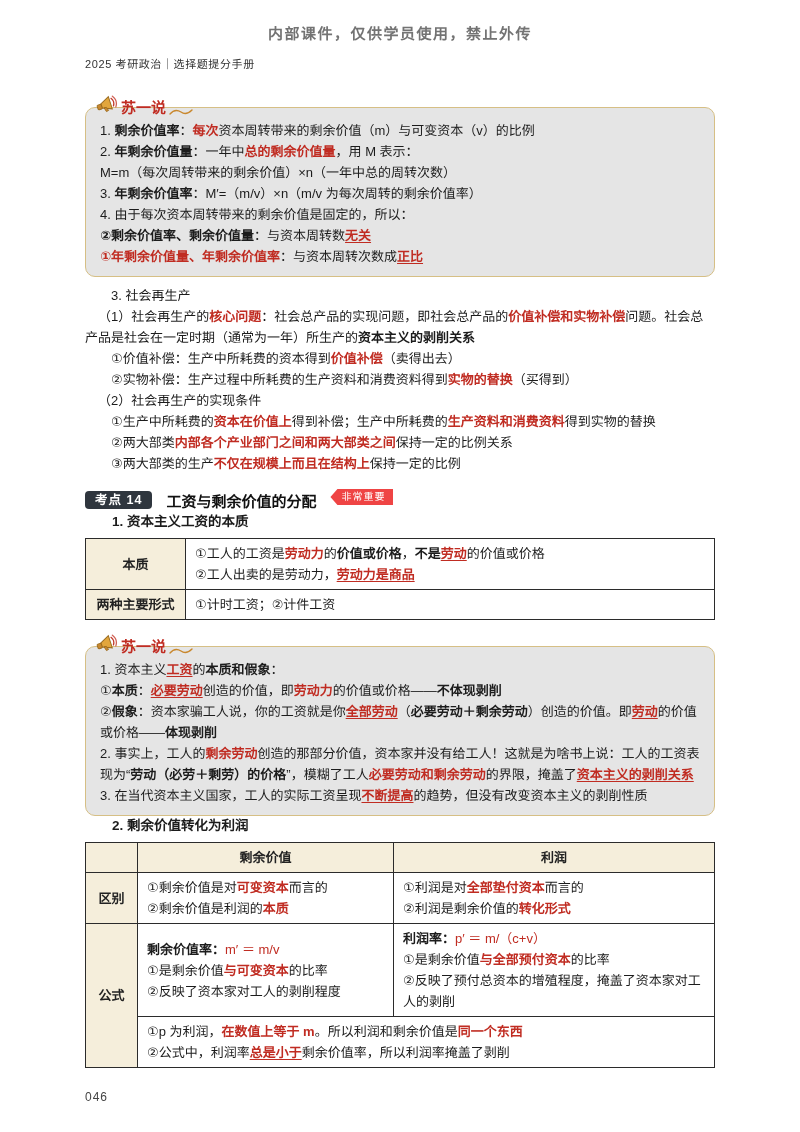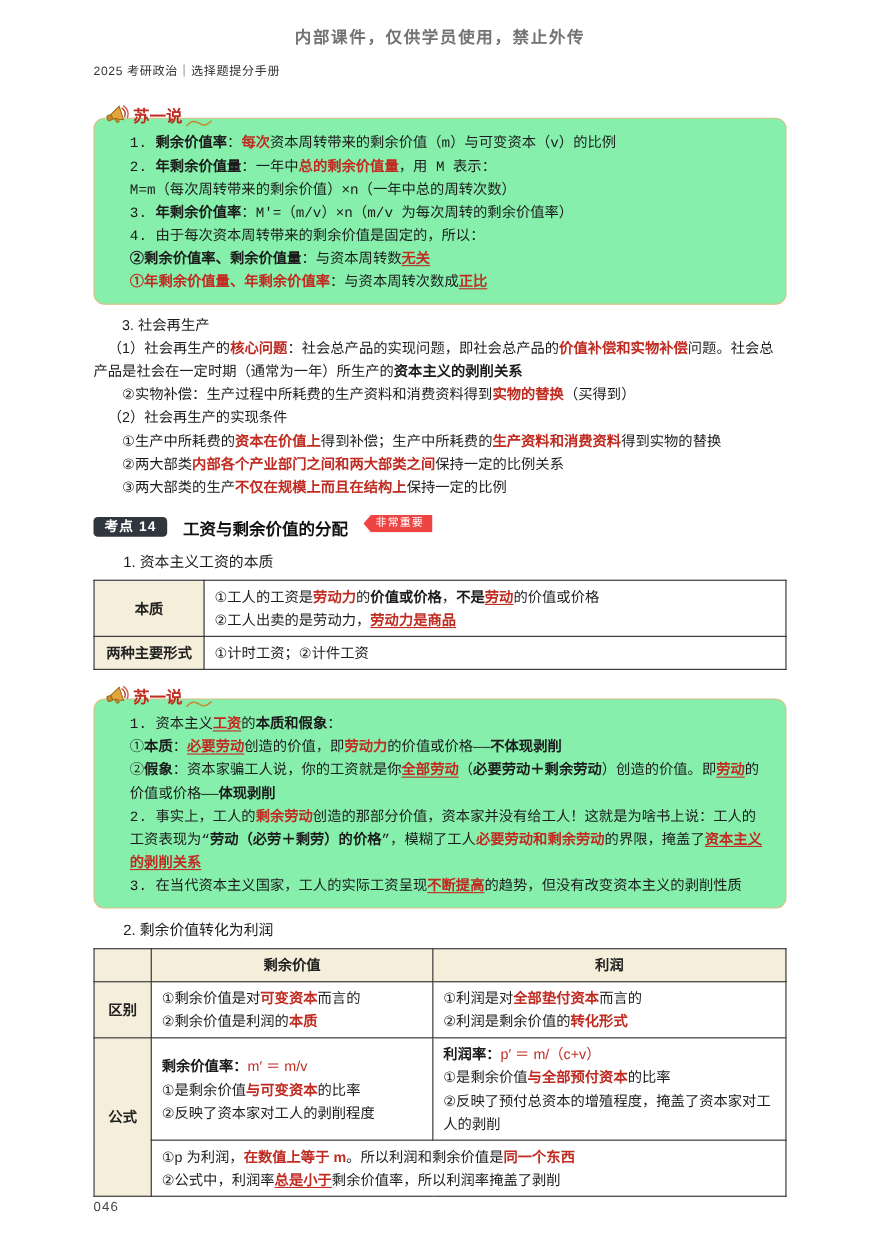--- a/index.html
+++ b/index.html
@@ -13,25 +13,24 @@
   }
   .page { position:absolute; inset:0; padding:22px 85px 0 85px; }
 
   .notice { text-align:center; font-weight:bold; font-size:15px; letter-spacing:1.5px; color:#737373; }
   .subtitle { margin-top:12px; font-size:11px; color:#333; letter-spacing:.6px; }
 
   
   .callout {
     position:relative;
     margin-top:36px;
-    background:#86efac;
+    background:#e5e5e5;
     border:1.2px solid #d6bf85;
     border-radius:10px;
-    padding:12px 14px 9px 32px;
-    font-family:Liberation Mono, monospace;
+    padding:12px 14px 9px 14px;
   }
   .callout-label { position:absolute; top:-15px; left:8px; display:flex; align-items:flex-end; gap:3px; }
   .callout-label .txt { color:#c02c22; font-weight:bold; font-size:15px; line-height:1; padding-bottom:2px; }
   .callout p { font-size:13px; line-height:21px; }
 
   
   .r  { color:#c02c22; }
   .b  { font-weight:bold; }
   .rb { color:#c02c22; font-weight:bold; }
   .u  { text-decoration:underline; text-underline-offset:2px; }
@@ -50,21 +49,21 @@
     padding:3px 10px; border-radius:4px; line-height:1; letter-spacing:1px;
   }
   .kaodian-title { font-size:15px; font-weight:bold; color:#111; }
   .importance {
     background:#ef4444; color:#fff; font-size:10px; line-height:1;
     padding:3px 8px 3px 11px; align-self:flex-start; margin-top:1px;
     clip-path:polygon(0 50%, 7px 0, 100% 0, 100% 100%, 7px 100%);
     letter-spacing:1px;
   }
 
-  .sub-heading { font-size:13.5px; font-weight:normal; margin-top:10px; text-indent:2em; line-height:20px; }
+  .sub-heading { font-size:13.5px; font-weight:bold; text-indent:2em; line-height:20px; }
 
   
   table.tbl { width:100%; border-collapse:collapse; margin-top:6px; font-size:13px; }
   table.tbl th, table.tbl td {
     border:1.2px solid #2b2b2b; padding:4px 9px; line-height:21px;
     vertical-align:middle; text-align:left;
   }
   table.tbl th { background:#f5eedb; text-align:center; font-weight:bold; color:#222; }
 
   .page-number { position:absolute; left:85px; bottom:28px; font-size:12px; color:#444; letter-spacing:1px; }
@@ -100,20 +99,21 @@
       <p>3. <span class="b">年剩余价值率</span>：M′=（m/v）×n（m/v 为每次周转的剩余价值率）</p>
       <p>4. 由于每次资本周转带来的剩余价值是固定的，所以：</p>
       <p><span class="b">②剩余价值率、剩余价值量</span>：与资本周转数<span class="rb u">无关</span></p>
       <p><span class="rb">①年剩余价值量、年剩余价值率</span>：与资本周转次数成<span class="rb u">正比</span></p>
     </div>
   </section>
 
   <div class="text-block">
     <p class="ind2 bold">3. 社会再生产</p>
     <p class="ind1">（1）社会再生产的<span class="rb">核心问题</span>：社会总产品的实现问题，即社会总产品的<span class="rb">价值补偿和实物补偿</span>问题。社会总产品是社会在一定时期（通常为一年）所生产的<span class="b">资本主义的剥削关系</span></p>
+    <p class="ind2">①价值补偿：生产中所耗费的资本得到<span class="rb">价值补偿</span>（卖得出去）</p>
     <p class="ind2">②实物补偿：生产过程中所耗费的生产资料和消费资料得到<span class="rb">实物的替换</span>（买得到）</p>
     <p class="ind1">（2）社会再生产的实现条件</p>
     <p class="ind2">①生产中所耗费的<span class="rb">资本在价值上</span>得到补偿；生产中所耗费的<span class="rb">生产资料和消费资料</span>得到实物的替换</p>
     <p class="ind2">②两大部类<span class="rb">内部各个产业部门之间和两大部类之间</span>保持一定的比例关系</p>
     <p class="ind2">③两大部类的生产<span class="rb">不仅在规模上而且在结构上</span>保持一定的比例</p>
   </div>
 
   <div class="kaodian">
     <span class="kaodian-badge">考点 14</span>
     <span class="kaodian-title">工资与剩余价值的分配</span>

